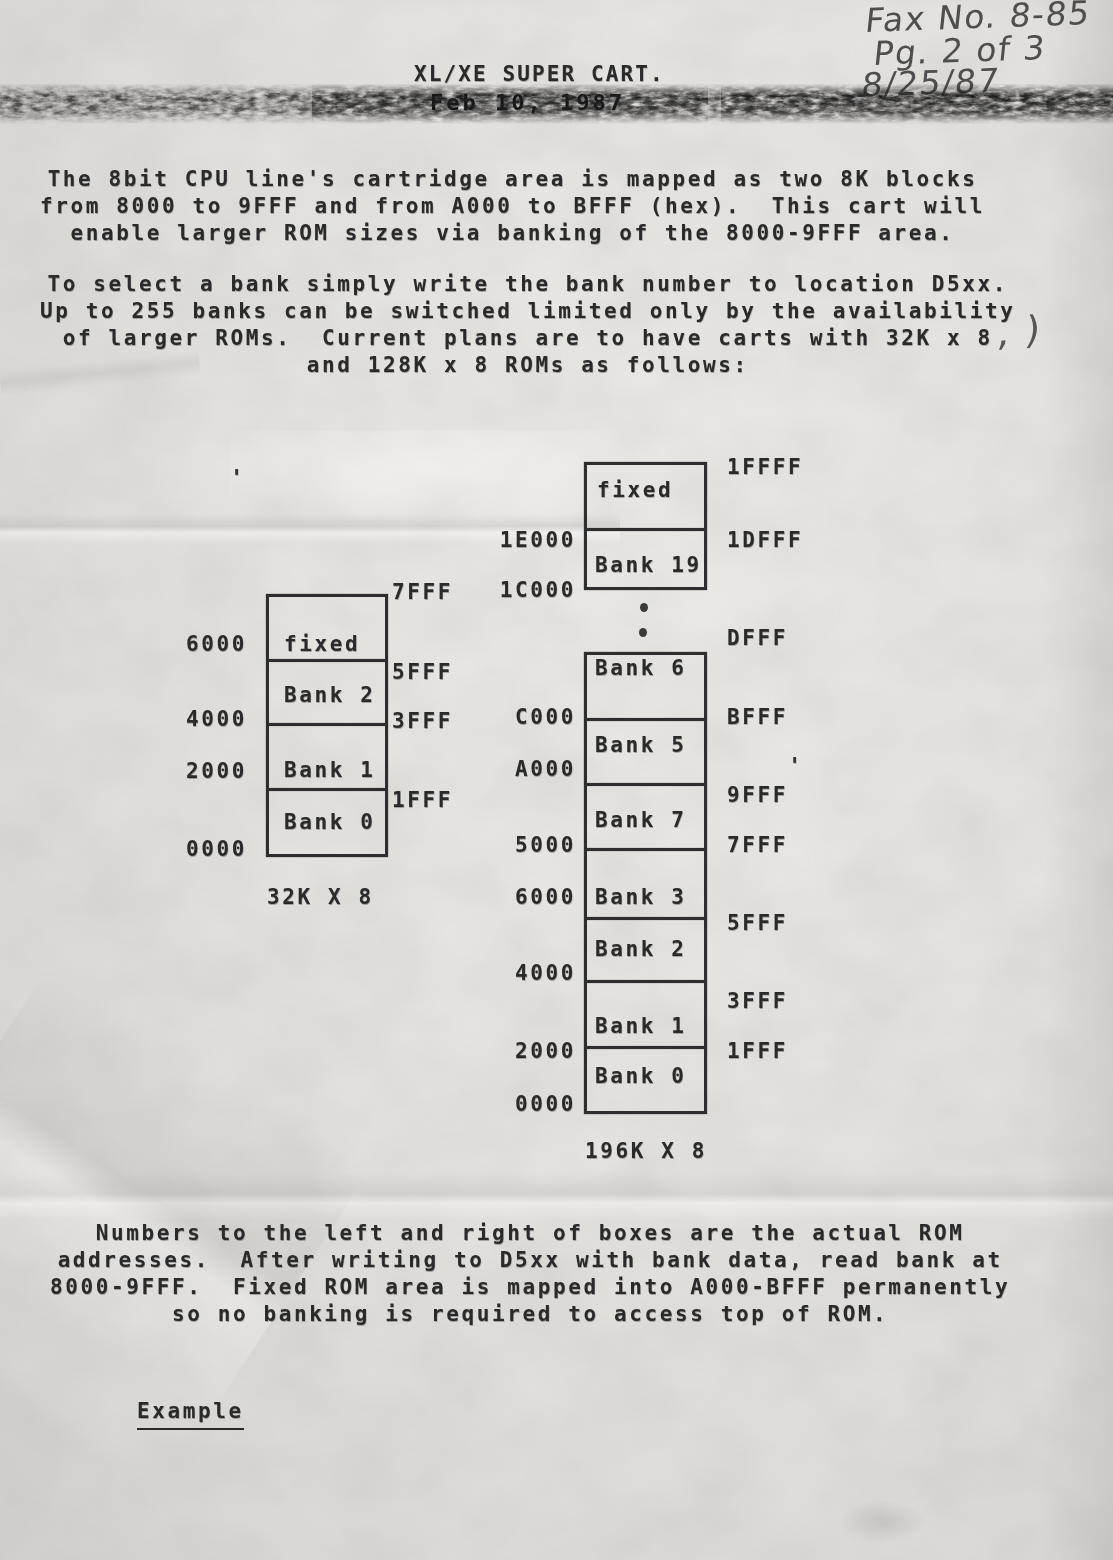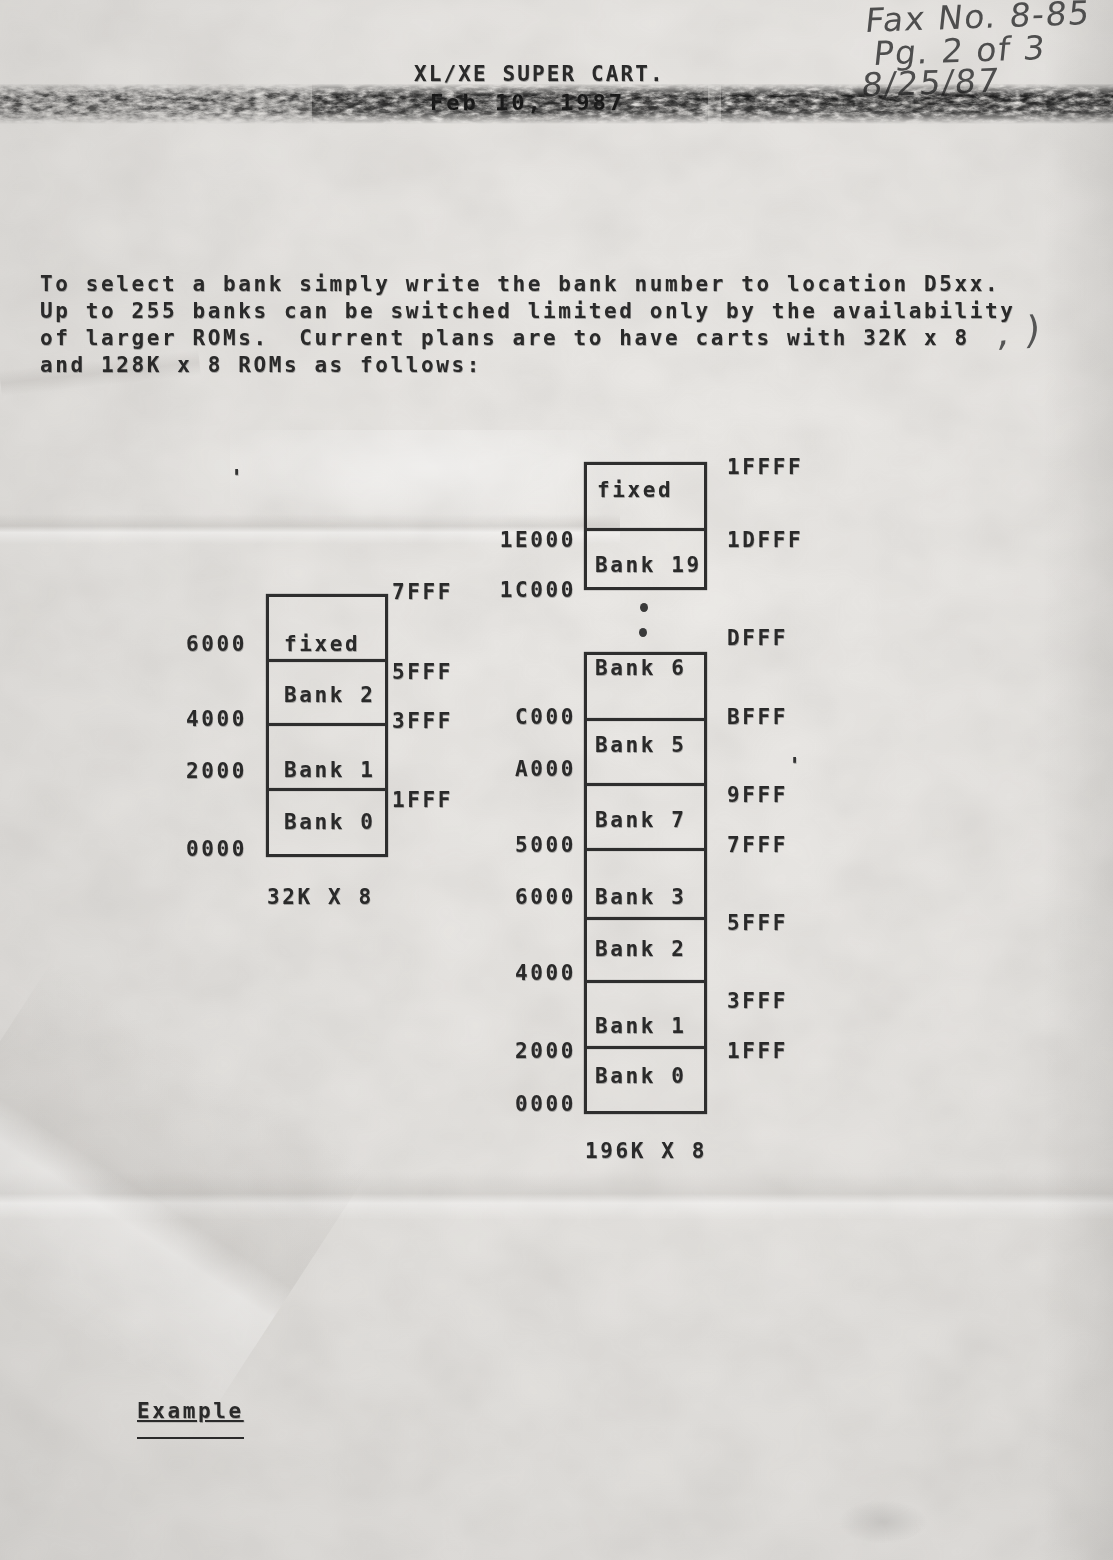--- a/index.html
+++ b/index.html
@@ -8,37 +8,38 @@
     background:
       radial-gradient(ellipse at 60% 35%, #edebe8 0%, #e6e4e1 45%, #dddbd8 80%, #d3d1ce 100%);
     font-family:"DejaVu Sans Mono", monospace;
   }
   .mono{
     position:absolute;
     font-family:"DejaVu Sans Mono", monospace;
     font-weight:bold;color:#2a2a2a;font-size:21px;letter-spacing:2.6px;line-height:27px;
     white-space:pre-wrap;
     text-shadow:0.5px 0.5px 0 rgba(45,45,45,0.35);
+    text-align:center;
   }
   .title{font-size:21px;letter-spacing:2.1px;}
   .obscured{color:#141414;font-size:22px;letter-spacing:3px;}
   .hand{
     position:absolute;
     font-family:"DejaVu Sans", sans-serif;
     color:#4e4e4e;font-size:33px;letter-spacing:1.5px;line-height:34px;
     transform:skewX(-8deg) rotate(-2deg);
     white-space:nowrap;
   }
   .hand-mark{font-size:38px;transform:skewX(-10deg) rotate(-5deg);color:#555;}
   .stray{font-size:22px;color:#333;}
   .dbox{position:absolute;border:3px solid #2e2e2e;box-shadow:0 0 1px #444;}
   .dline{position:absolute;height:3px;background:#2e2e2e;box-shadow:0 0 1px #444;}
   .addr-l{width:62px;text-align:right;}
   .addr-l5{width:80px;text-align:right;}
-  .example{border-bottom:2px solid #2a2a2a;padding-bottom:12px;text-decoration:underline;}
+  .example{border-bottom:2px solid #2a2a2a;padding-bottom:3px;}
   .dot{position:absolute;width:8px;height:9px;border-radius:50%;background:#3a3a3a;}
   .crease{position:absolute;pointer-events:none;}
   .c1{left:0;top:514px;width:620px;height:30px;
       background:linear-gradient(180deg,transparent 0%,rgba(95,90,85,0.12) 40%,rgba(255,255,255,0.4) 62%,transparent 100%);}
   .c2{left:0;top:1172px;width:1113px;height:48px;
       background:linear-gradient(180deg,transparent 0%,rgba(95,90,85,0.10) 45%,rgba(255,255,255,0.35) 65%,transparent 100%);}
   .c3{left:-60px;top:1040px;width:380px;height:300px;transform:rotate(33deg);
       background:linear-gradient(180deg,transparent 0%,rgba(95,90,85,0.09) 48%,rgba(255,255,255,0.3) 60%,transparent 100%);}
   .c4{right:0;top:0;width:70px;height:1560px;
       background:linear-gradient(90deg,transparent 0%,rgba(80,78,75,0.10) 100%);}
@@ -103,20 +104,23 @@
           <rect width="1113" height="40" fill="url(#fadeV)"></rect>
         </mask>
     </defs>
     <g mask="url(#bandmask)">
       <rect x="0" y="2" width="1113" height="34" filter="url(#noiseband)" opacity="0.8"></rect>
       <rect x="330" y="3" width="360" height="30" filter="url(#noiseband)" opacity="0.95"></rect>
       <rect x="740" y="0" width="373" height="32" filter="url(#noiseband)" opacity="1"></rect>
     </g>
   </svg>
 
+  <div class="mono" style="left:40px;top:166px">The 8bit CPU line's cartridge area is mapped as two 8K blocks
+from 8000 to 9FFF and from A000 to BFFF (hex).  This cart will
+enable larger ROM sizes via banking of the 8000-9FFF area.</div>
   <div class="mono" style="left:40px;top:271px">To select a bank simply write the bank number to location D5xx.
 Up to 255 banks can be switched limited only by the availability
 of larger ROMs.  Current plans are to have carts with 32K x 8
 and 128K x 8 ROMs as follows:</div>
   <div class="hand hand-mark" style="left:998px;top:314px">, )</div>
   <div class="mono stray" style="left:230px;top:464px">'</div>
   <div class="mono stray" style="left:788px;top:752px">'</div>
 
   <div class="dbox" style="left:266px;top:594px;width:116px;height:257px"></div>
   <div class="dline" style="left:269px;top:659px;width:116px"></div>
@@ -182,15 +186,19 @@
   <div class="mono" style="left:727px;top:625px">DFFF</div>
   <div class="mono" style="left:727px;top:704px">BFFF</div>
   <div class="mono" style="left:727px;top:782px">9FFF</div>
   <div class="mono" style="left:727px;top:832px">7FFF</div>
   <div class="mono" style="left:727px;top:910px">5FFF</div>
   <div class="mono" style="left:727px;top:988px">3FFF</div>
   <div class="mono" style="left:727px;top:1038px">1FFF</div>
 
   <div class="mono" style="left:585px;top:1138px">196K X 8</div>
 
+  <div class="mono" style="left:50px;top:1220px">Numbers to the left and right of boxes are the actual ROM
+addresses.  After writing to D5xx with bank data, read bank at
+8000-9FFF.  Fixed ROM area is mapped into A000-BFFF permanently
+so no banking is required to access top of ROM.</div>
   <div class="mono example" style="left:137px;top:1398px">Example</div>
 
 </div>
 
 </body></html>

